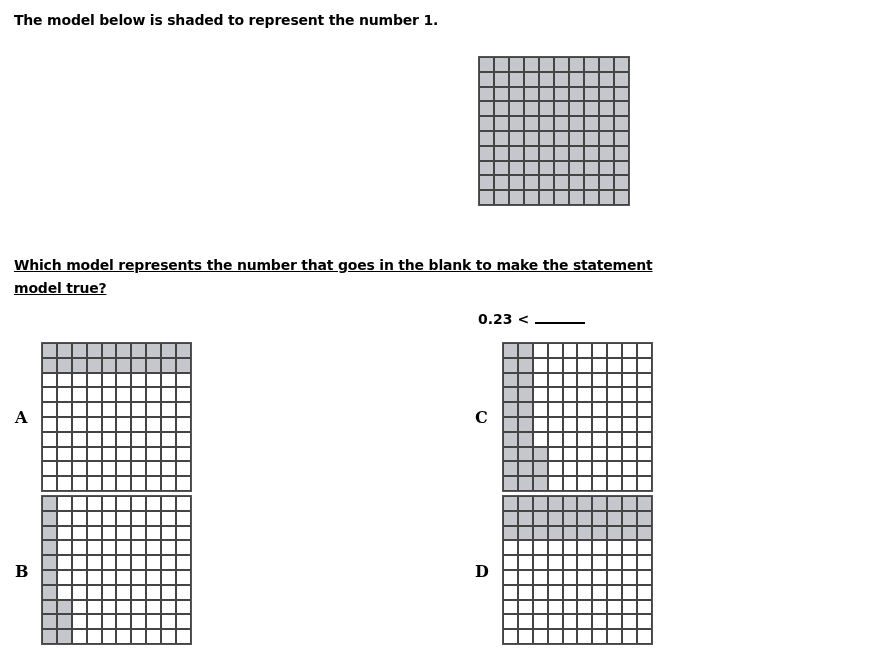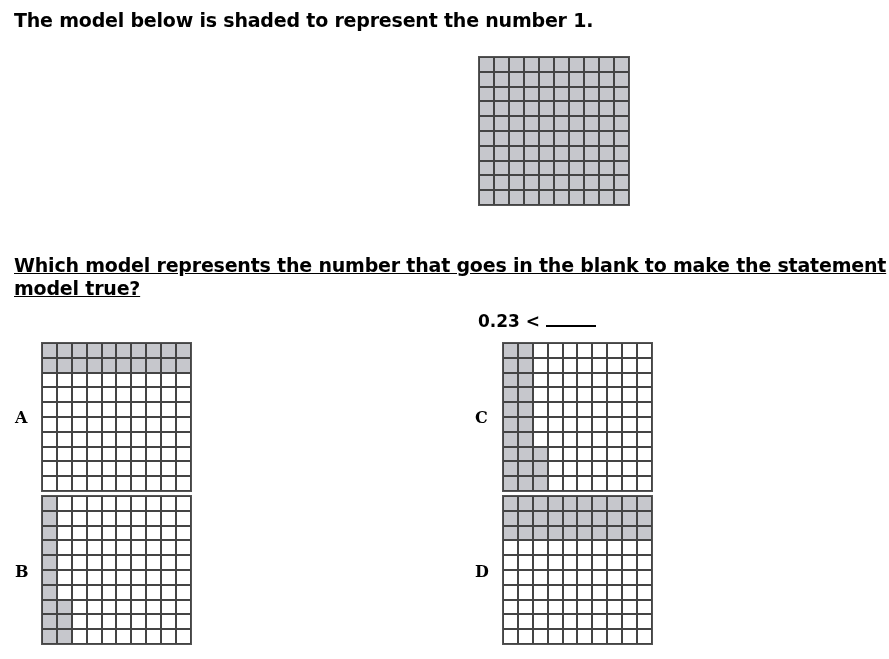--- a/index.html
+++ b/index.html
@@ -1,21 +1,21 @@
 <!DOCTYPE html>
 <html><head>
   <meta charset="utf-8">
   <style>
     html, body { margin: 0; padding: 0; background: #ffffff; }
     body { width: 889px; height: 659px; position: relative; overflow: hidden; }
     .heading {
       position: absolute;
       font-family: "DejaVu Sans", sans-serif;
       font-weight: bold;
-      font-size: 19px;
+      font-size: 14px;
       color: #000;
       line-height: 23px;
       letter-spacing: -0.2px;
     }
     .grid {
       position: absolute;
       display: grid;
       grid-template-columns: repeat(10, 1fr);
       grid-template-rows: repeat(10, 1fr);
       border: 1.5px solid #555;
@@ -32,21 +32,21 @@
       position: absolute;
       font-family: "DejaVu Serif", serif;
       font-weight: bold;
       font-size: 16px;
       color: #000;
     }
     .statement {
       position: absolute;
       font-family: "DejaVu Sans", sans-serif;
       font-weight: bold;
-      font-size: 17px;
+      font-size: 14px;
       color: #000;
     }
     .blank {
       display: inline-block;
       width: 50px;
       border-bottom: 2px solid #000;
       margin-left: 6px;
       vertical-align: baseline;
       height: 1px;
     }

